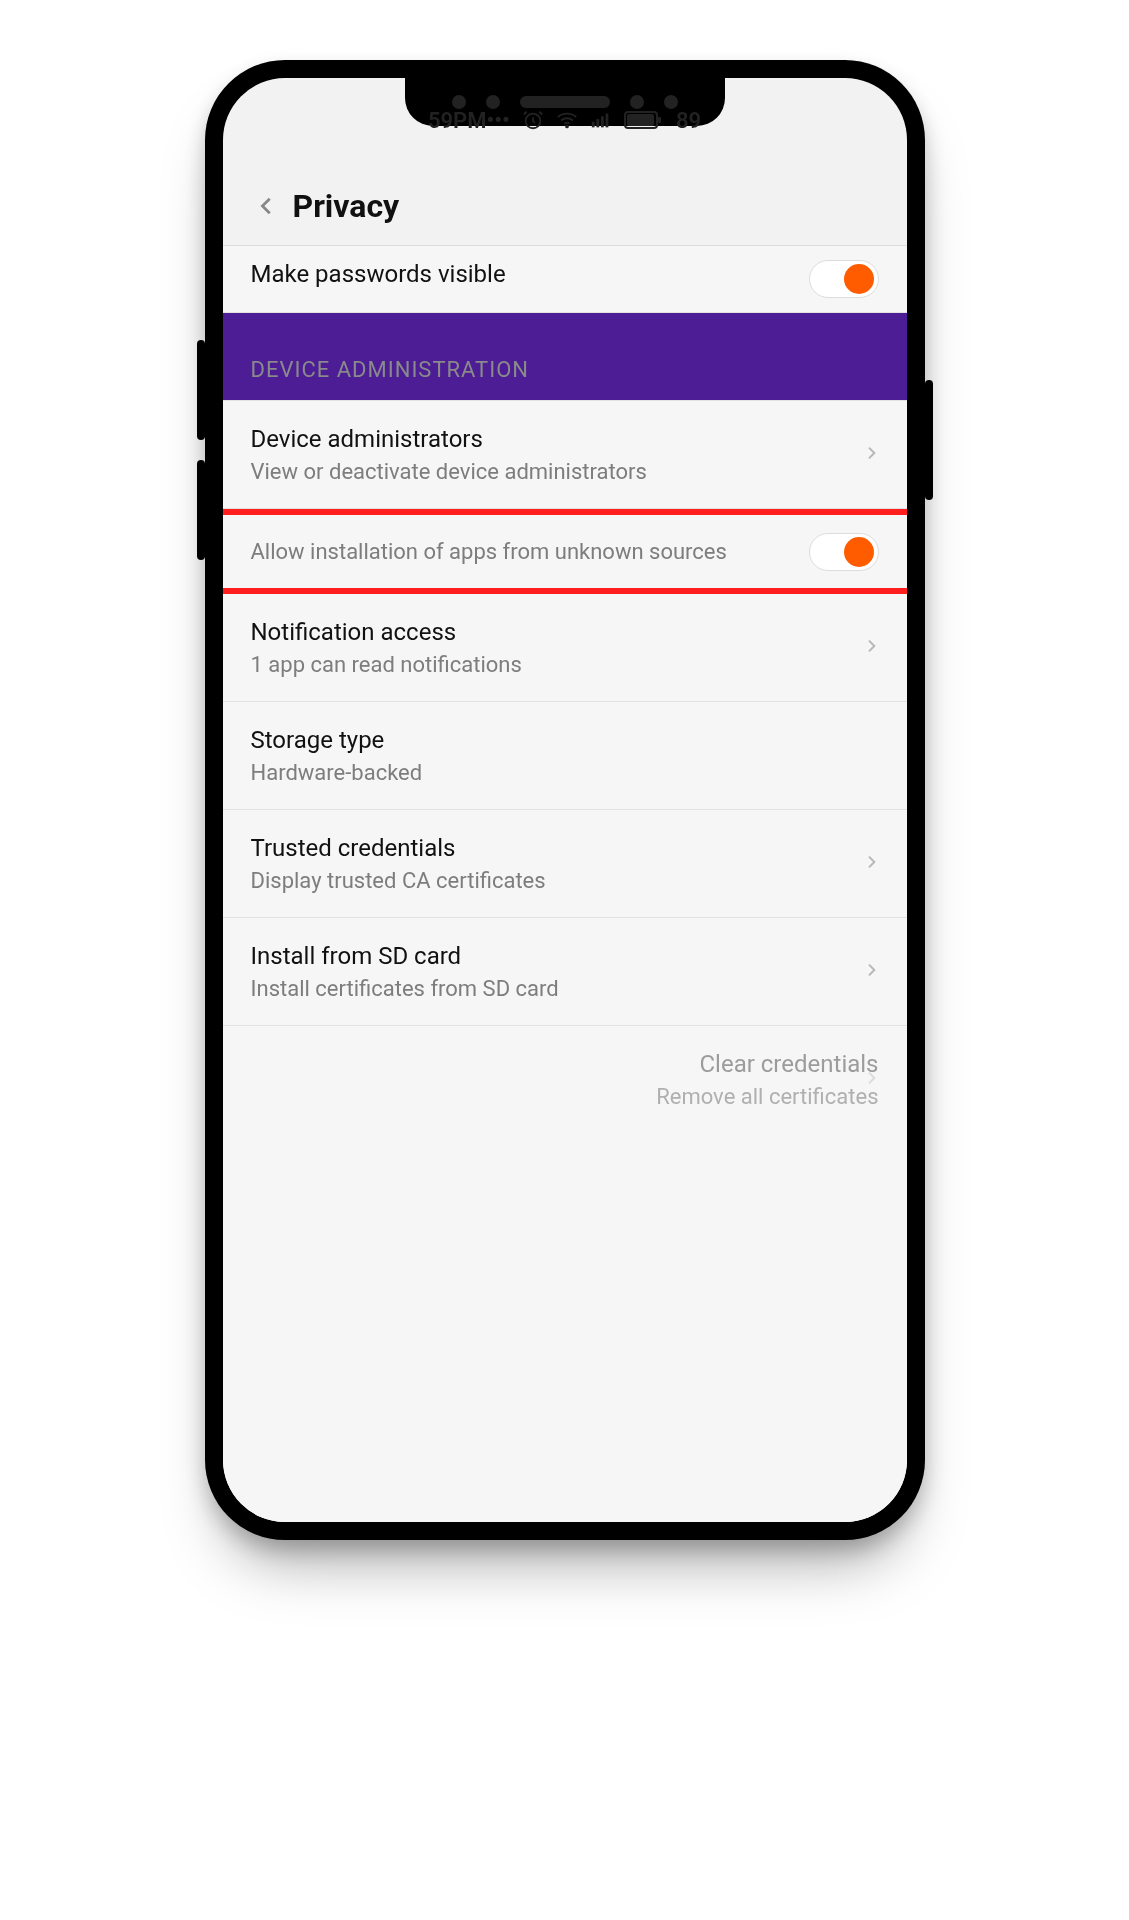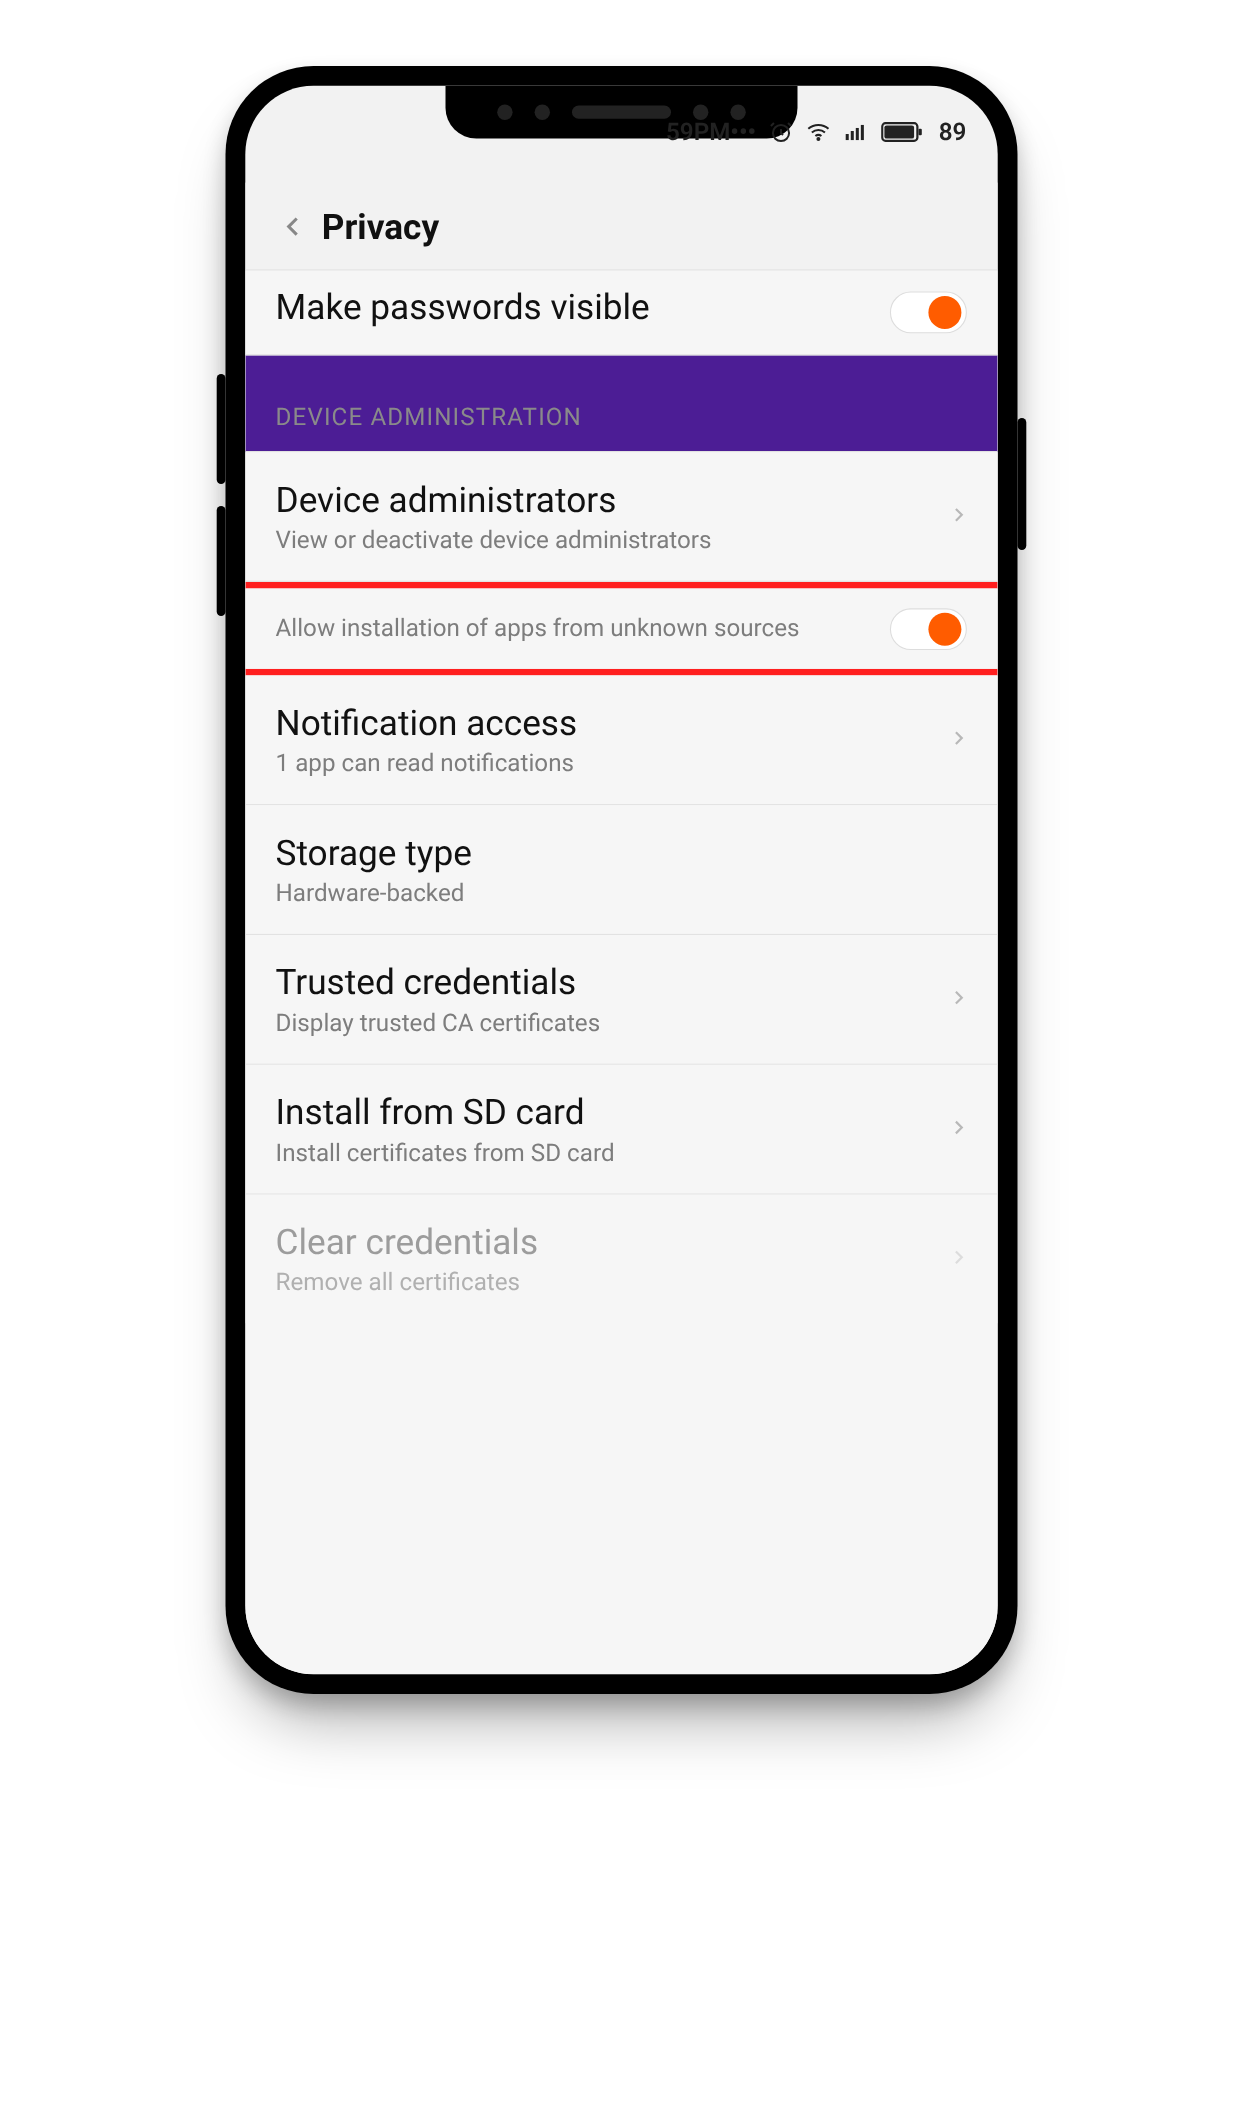--- a/index.html
+++ b/index.html
@@ -53,21 +53,21 @@
     gap:20px;
   }
   .notch-dot { width:14px; height:14px; background:#222; border-radius:50%; }
   .notch-speaker { width:90px; height:12px; background:#222; border-radius:6px; }
   
   .status-bar {
     position: absolute;
     top: 22px; left: 0; right: 0;
     height: 40px;
     display: flex;
-    justify-content: flex-end;
+    justify-content: center;
     align-items: center;
     padding: 0 28px;
     font-size: 22px;
     font-weight: 600;
     color: #222;
   }
   .status-right { display:flex; align-items:center; gap:12px; }
   .status-icon { display:inline-flex; align-items:center; }
   
   .header {
@@ -100,21 +100,21 @@
   .row {
     position:relative;
     background:#f6f6f6;
     padding: 24px 28px;
     border-bottom: 1px solid #e2e2e2;
     display:flex;
     flex-direction:column;
     gap:6px;
   }
   .row.first-partial { padding-top: 14px; }
-  .row .title { font-size: 32px; color:#111; font-weight:400; }
+  .row .title { font-size: 24px; color:#111; font-weight:400; }
   .row .subtitle { font-size: 22px; color:#7d7d7d; }
   .row.disabled .title { color:#9c9c9c; }
   .row.disabled .subtitle { color:#b0b0b0; }
   .chevron {
     position:absolute;
     right: 28px; top:50%;
     transform: translateY(-50%);
     color:#b8b8b8;
   }
   .toggle {
@@ -264,21 +264,21 @@
       <div class="row">
         <span class="title">Install from SD card</span>
         <span class="subtitle">Install certificates from SD card</span>
         <span class="chevron">
           <svg width="16" height="24" viewBox="0 0 24 24" fill="none" stroke="currentColor" stroke-width="3">
               <path d="M9 4l8 8-8 8"></path>
             </svg>
         </span>
       </div>
 
-      <div class="row disabled" style="border-bottom:none;">
+      <div class="row disabled" style="border-bottom:none;text-align:right;">
         <span class="title">Clear credentials</span>
         <span class="subtitle">Remove all certificates</span>
         <span class="chevron" style="color:#dcdcdc;">
           <svg width="16" height="24" viewBox="0 0 24 24" fill="none" stroke="currentColor" stroke-width="3">
               <path d="M9 4l8 8-8 8"></path>
             </svg>
         </span>
       </div>
 
     </div>

